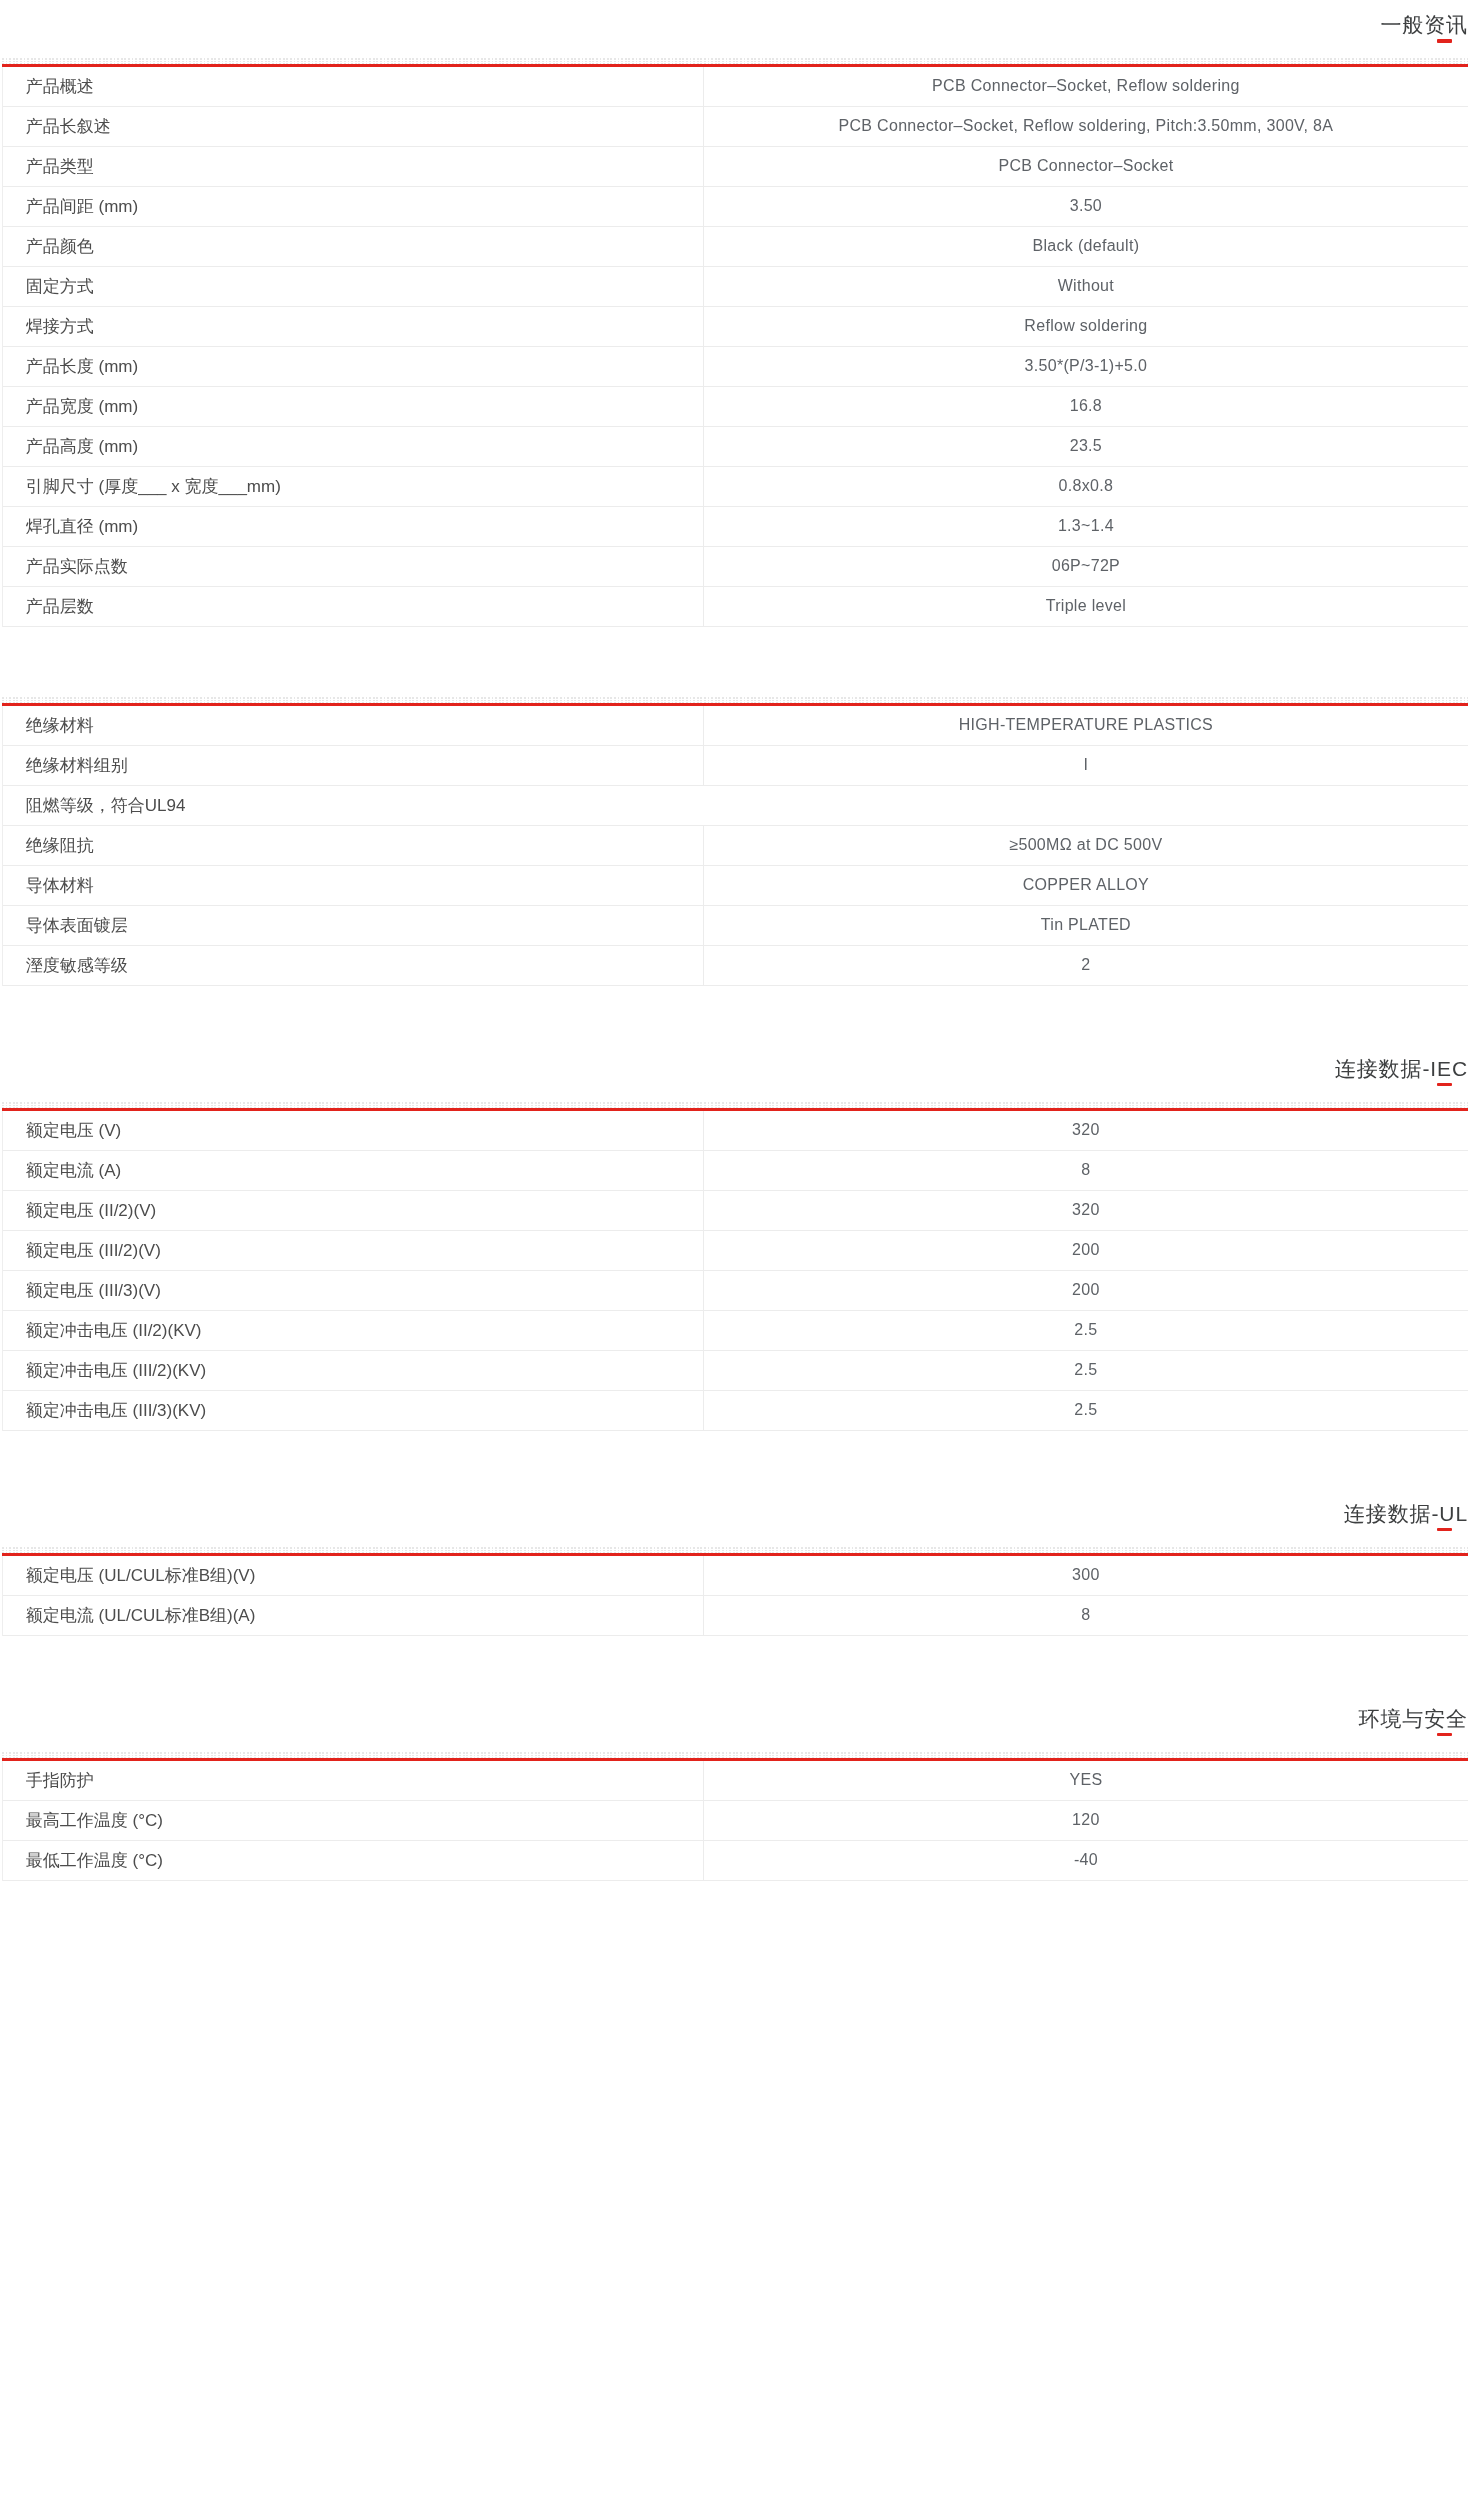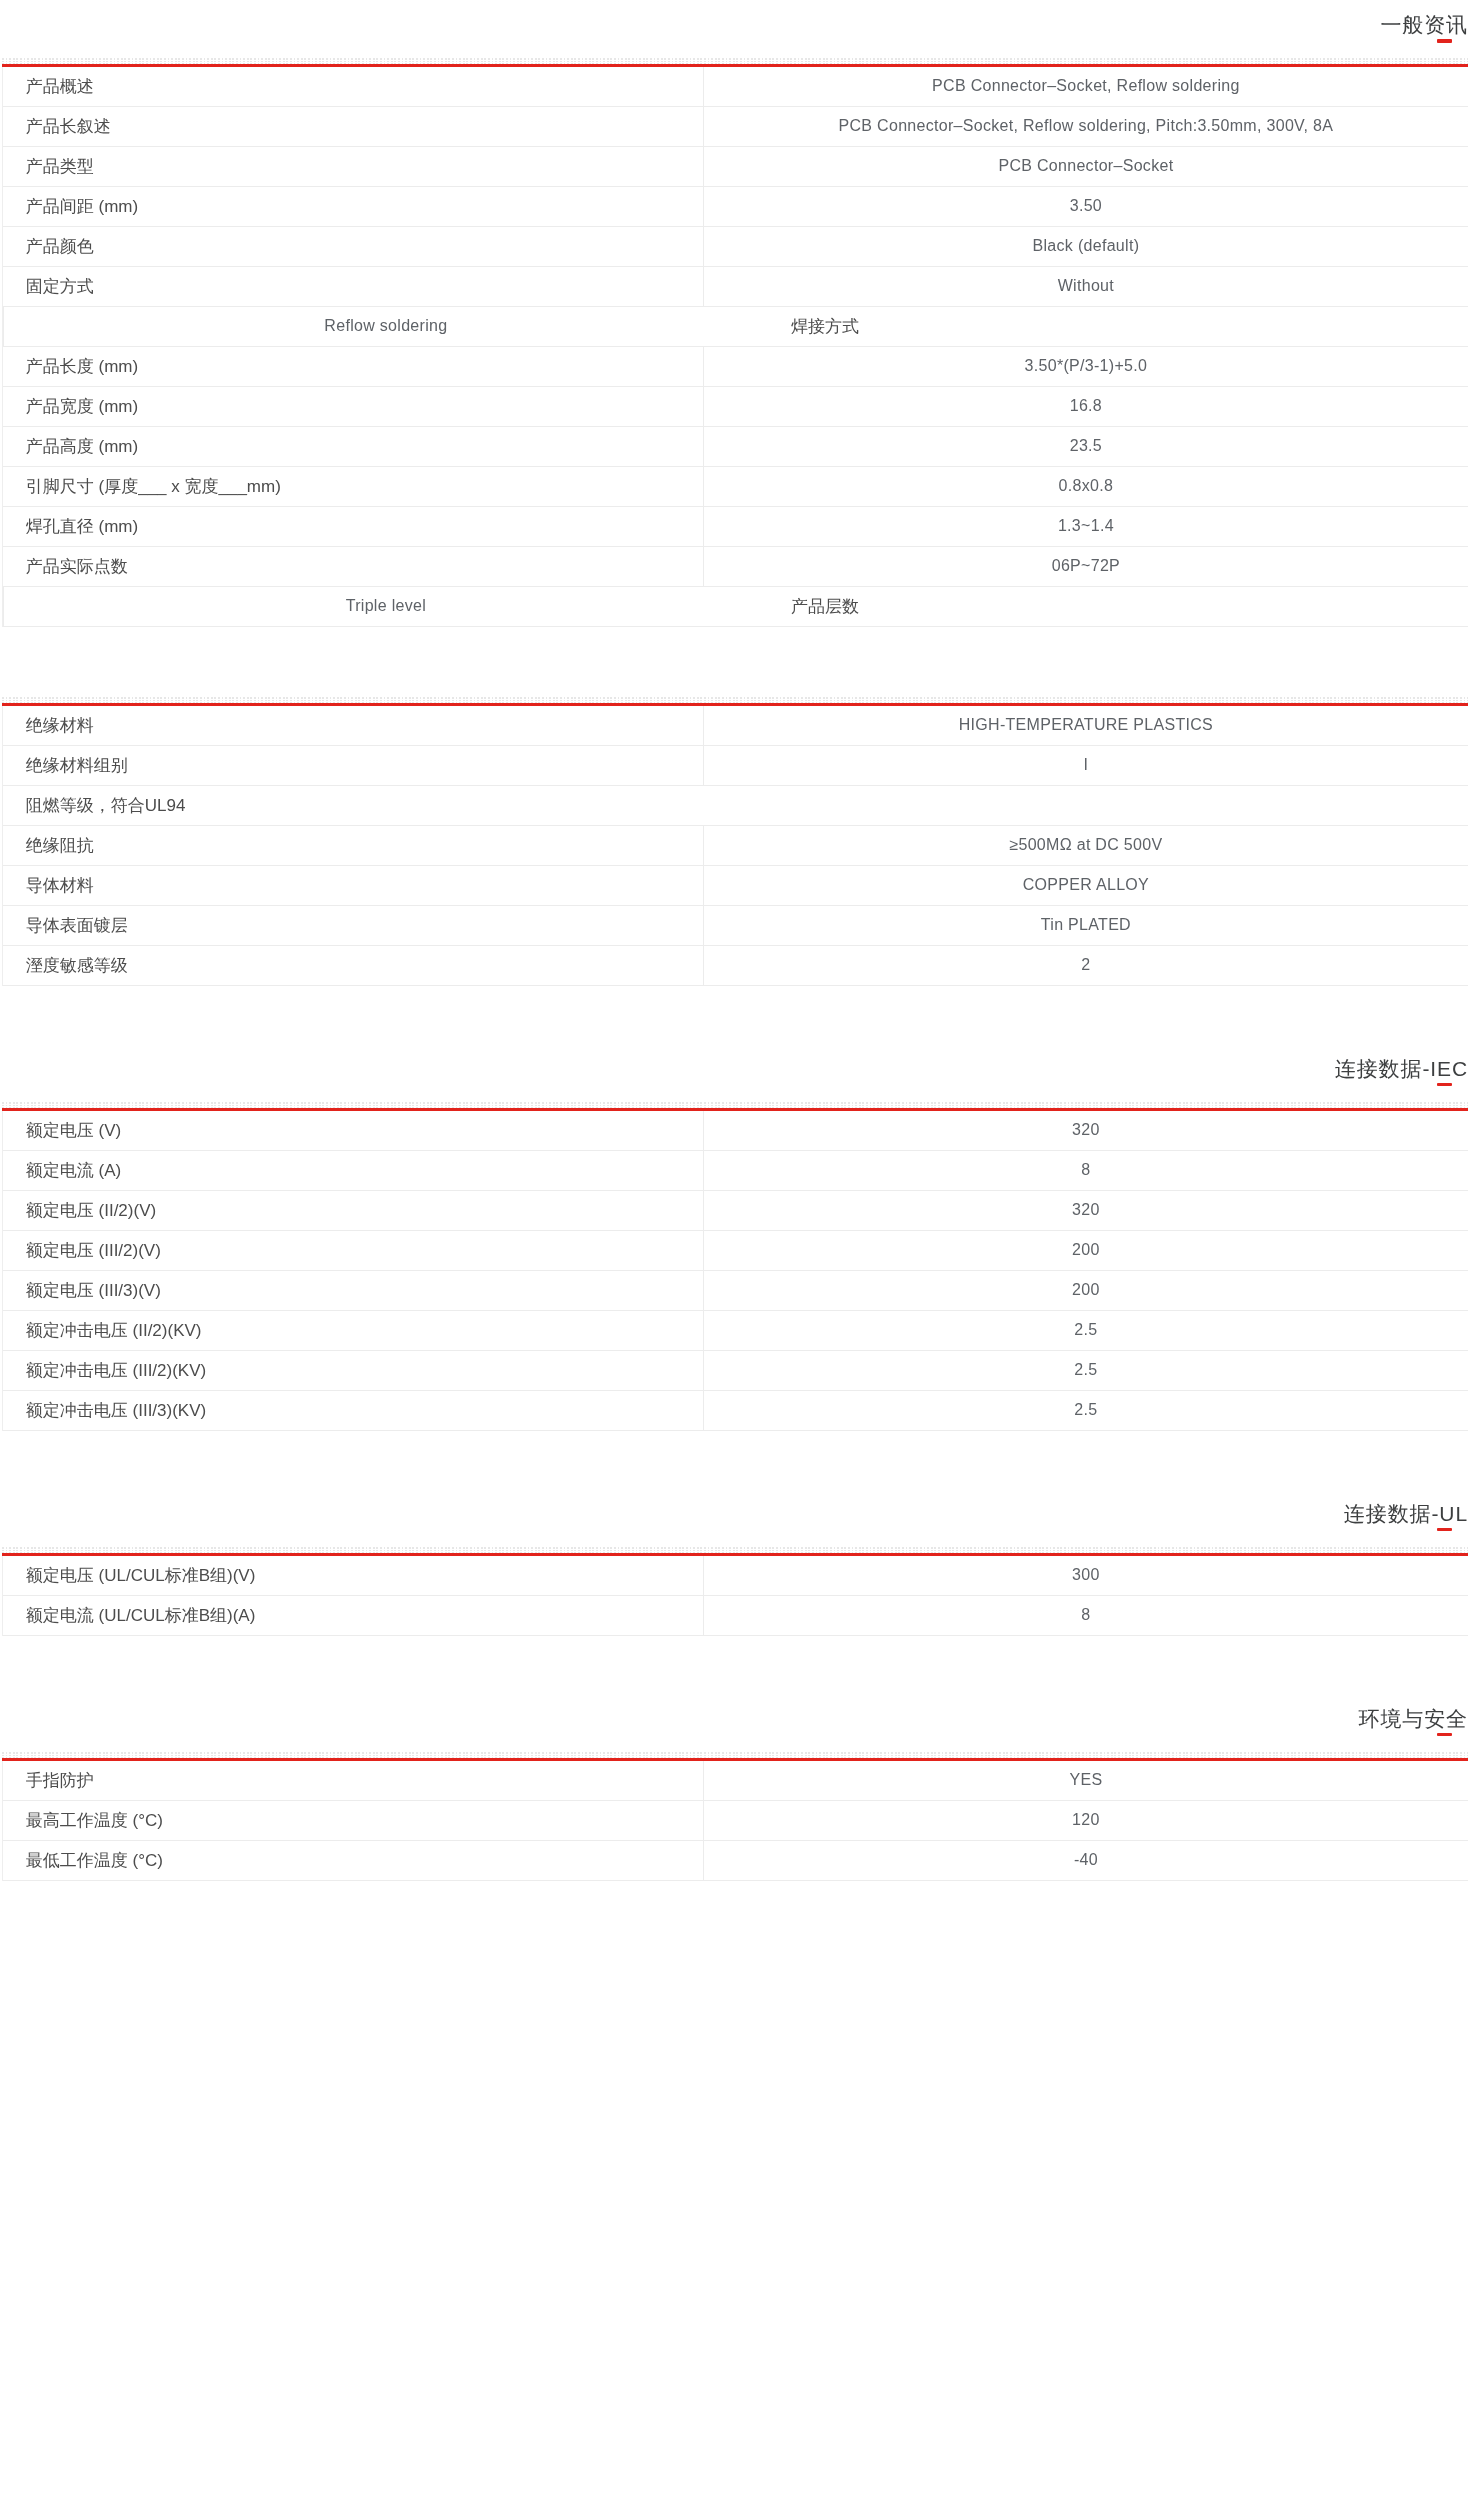--- a/index.html
+++ b/index.html
@@ -114,22 +114,22 @@
     <div class="cell cell-label">产品颜色</div>
     <div class="cell cell-value">Black (default)</div>
   </div>
 
   <div class="spec-row">
     <div class="cell cell-label">固定方式</div>
     <div class="cell cell-value">Without</div>
   </div>
 
   <div class="spec-row">
+    <div class="cell cell-label">焊接方式</div>
     <div class="cell cell-value">Reflow soldering</div>
-    <div class="cell cell-label">焊接方式</div>
   </div>
 
   <div class="spec-row">
     <div class="cell cell-label">产品长度 (mm)</div>
     <div class="cell cell-value">3.50*(P/3-1)+5.0</div>
   </div>
 
   <div class="spec-row">
     <div class="cell cell-label">产品宽度 (mm)</div>
     <div class="cell cell-value">16.8</div>
@@ -149,22 +149,22 @@
     <div class="cell cell-label">焊孔直径 (mm)</div>
     <div class="cell cell-value">1.3~1.4</div>
   </div>
 
   <div class="spec-row">
     <div class="cell cell-label">产品实际点数</div>
     <div class="cell cell-value">06P~72P</div>
   </div>
 
   <div class="spec-row">
+    <div class="cell cell-label">产品层数</div>
     <div class="cell cell-value">Triple level</div>
-    <div class="cell cell-label">产品层数</div>
   </div>
 </div>
   </section>
 
   <section class="section">
     <div class="dotted-strip"></div>
     <div class="red-line"></div>
     <div class="spec-table">
   <div class="spec-row">
     <div class="cell cell-label">绝缘材料</div>

